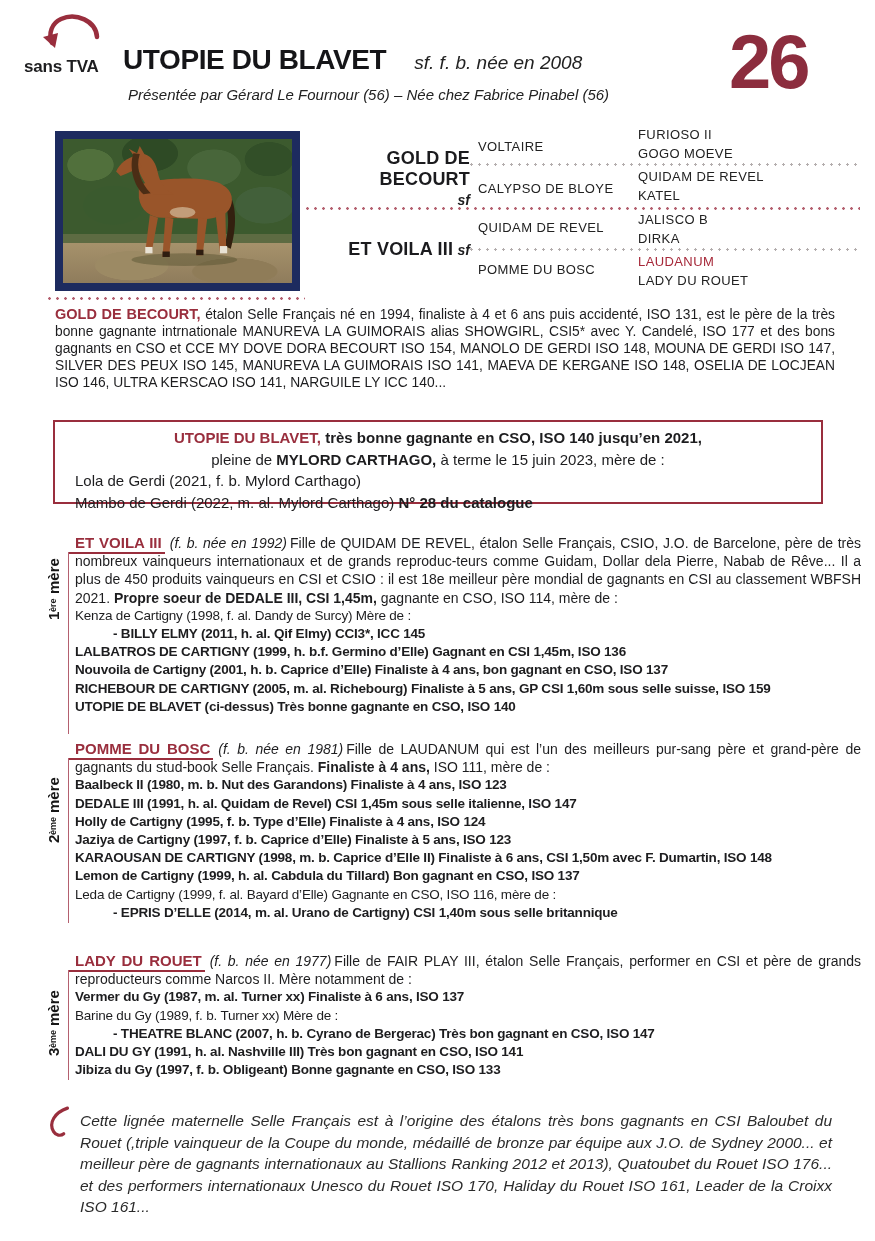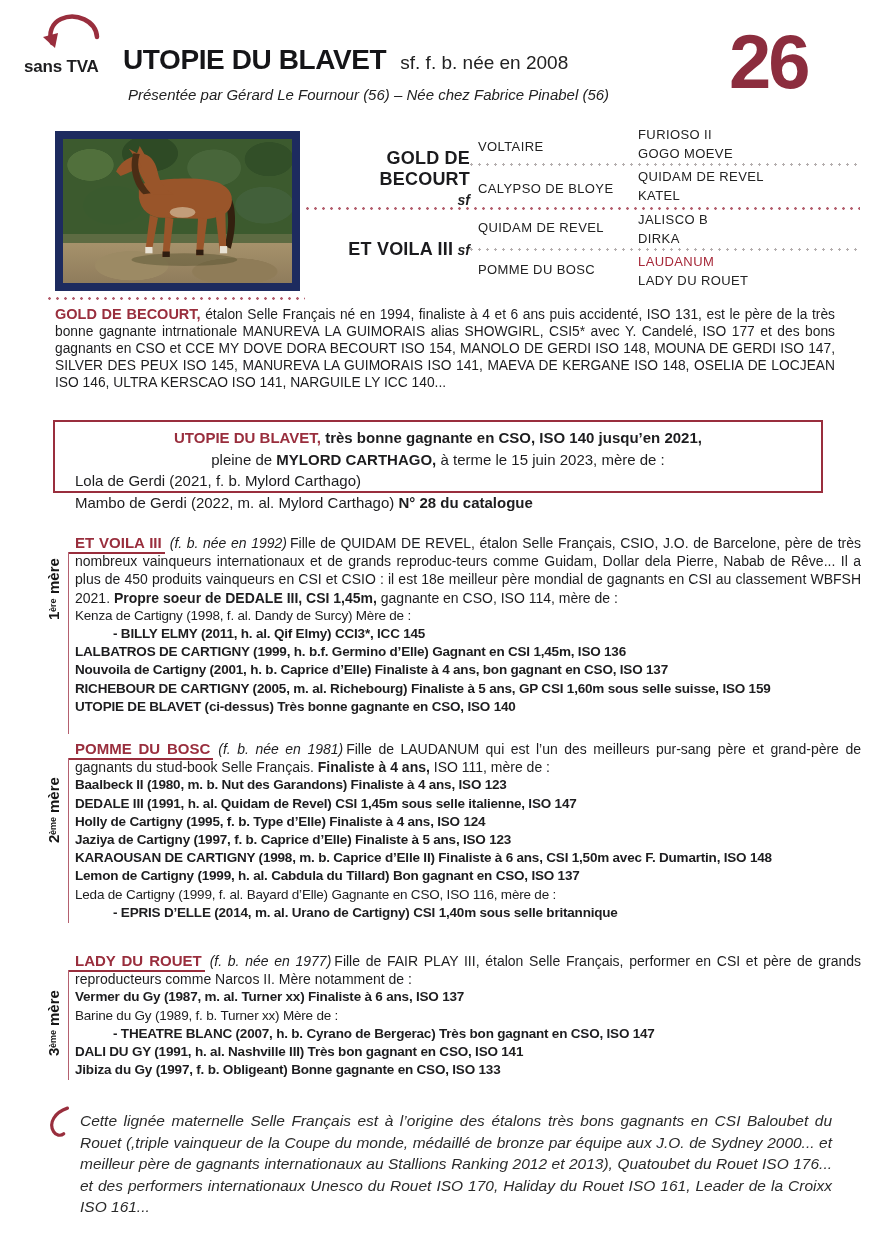--- a/index.html
+++ b/index.html
@@ -10,21 +10,21 @@
   html,body{margin:0;padding:0}
   body{width:875px;height:1241px;position:relative;background:#fff;overflow:hidden;
        font-family:"Liberation Sans",sans-serif;color:var(--text,#1d1d1f)}
   .abs{position:absolute}
 
   
   .tax-arrow{left:40px;top:10px;width:64px;height:52px}
   .tax-label{left:24px;top:57px;font-weight:700;font-size:17px;letter-spacing:-.2px}
   .title-row{left:123px;top:44px;white-space:nowrap}
   .page-title{display:inline;font-size:28px;font-weight:700;letter-spacing:-.4px;color:#151518}
-  .title-suffix{font-size:19px;margin-left:14px;color:#222}
+  .title-suffix{font-style:italic;font-size:19px;margin-left:28px;color:#222}
   .presenter{left:128px;top:86px;font-style:italic;font-size:15px;color:#222}
   .lot{left:729px;top:24px;font-size:76px;font-weight:700;line-height:1;letter-spacing:-3px;color:var(--lot-number,#8c2d3e)}
 
   
   .photo{left:55px;top:131px;width:245px;height:160px;background:var(--photo-border,#1d2b5f);padding:8px}
   .scene{position:relative;width:100%;height:100%;overflow:hidden;
     background:
       radial-gradient(38px 26px at 12% 18%, #51703c 0 60%, transparent 62%),
       radial-gradient(46px 30px at 38% 10%, #2e4a25 0 60%, transparent 62%),
       radial-gradient(44px 30px at 66% 20%, #48663a 0 60%, transparent 62%),
@@ -57,21 +57,21 @@
   .dl1{left:470px;top:163px;width:390px}
   .dl2{left:470px;top:248px;width:390px}
   .dl-main{left:306px;top:207px;width:554px}
   .dl-photo{left:48px;top:297px;width:257px}
 
   
   .sire-par{left:55px;top:306px;width:780px;font-size:13.8px;line-height:16.9px;text-align:justify;margin:0}
   .sire-par .lead{font-weight:700;font-size:14.5px;color:var(--accent,#992e3d)}
 
   
-  .box{left:53px;top:420px;width:770px;height:73px;border:2px solid var(--accent,#992e3d);
+  .box{left:53px;top:420px;width:770px;height:84px;border:2px solid var(--accent,#992e3d);
        padding:5px 10px 0;font-size:15px;line-height:21.5px}
   .box .c{text-align:center}
   .box b{font-weight:700}
   .accent{color:var(--accent,#992e3d)}
 
   
   .section{left:40px;width:822px}
   .s1{top:534px}.s2{top:740px}.s3{top:952px}
   .rot{position:absolute;left:0;width:26px;display:flex;align-items:center;justify-content:center;
        writing-mode:vertical-rl;transform:rotate(180deg);font-weight:700;font-size:15px;color:#161616;white-space:nowrap}

